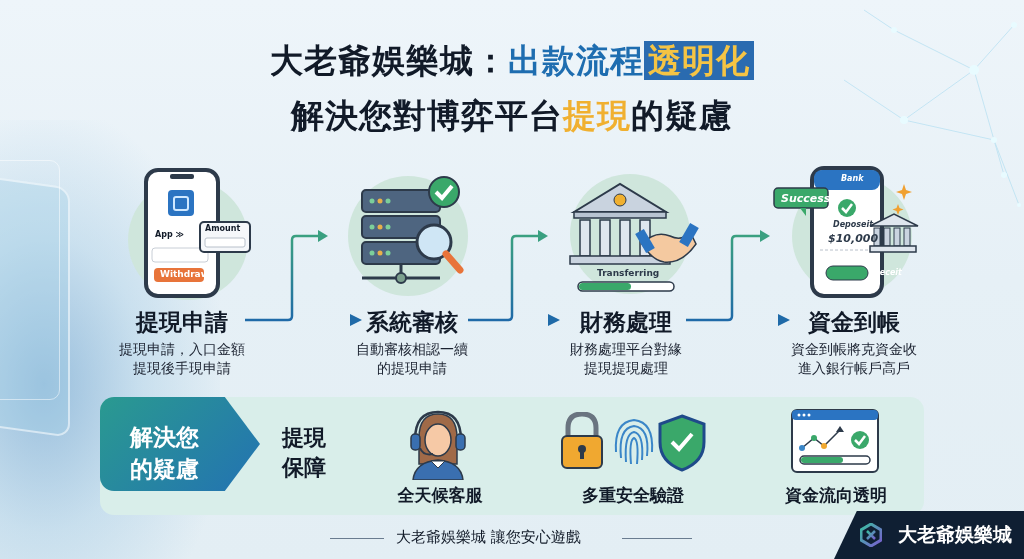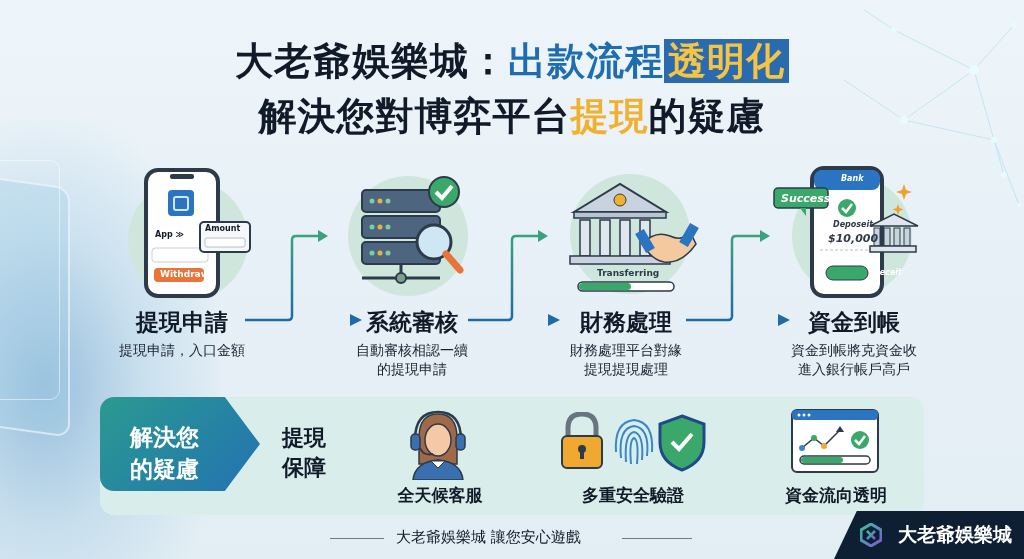--- a/index.html
+++ b/index.html
@@ -22,38 +22,38 @@
   }
   .bg-left .device2 {
     position: absolute; left: -20px; top: 40px; width: 80px; height: 240px;
     border: 1px solid rgba(255,255,255,0.5); border-radius: 10px;
   }
   .bg-net {
     position: absolute; right: 0; top: 0; width: 180px; height: 230px;
   }
   .title {
     position: absolute; left: 0; right: 0; top: 38px; text-align: center;
-    font-weight: bold; font-size: 38px; letter-spacing: 1px; line-height: 46px;
+    font-weight: bold; font-size: 33px; letter-spacing: 1px; line-height: 46px;
   }
   .title .blue { color: #1e6db0; }
   .title .hl { background: #2a6bb0; color: #f5c444; padding: 0 4px; }
   .title .gold { color: #f0b030; }
   .title2 { top: 93px; }
   .step-icon {
     position: absolute; width: 130px; height: 130px;
   }
   .circle-bg {
     position: absolute; width: 120px; height: 120px; border-radius: 50%;
     background: #cfe6dc;
   }
   .step-title {
     position: absolute; font-weight: bold; font-size: 23px; color: #111a28; text-align: center;
   }
   .step-desc {
-    position: absolute; font-size: 14px; color: #1b2230; text-align: center; line-height: 19px;
+    position: absolute; font-size: 14px; color: #1b2230; text-align: center; line-height: 19px; font-family: Liberation Mono, monospace;
   }
   .connector {
     position: absolute;
   }
   .banner {
     position: absolute; left: 100px; top: 397px; width: 824px; height: 118px;
     background: #d9eeea; border-radius: 14px;
   }
   .banner-head {
     position: absolute; left: 100px; top: 397px; width: 160px; height: 94px;
@@ -240,20 +240,21 @@
     <polygon points="538,10 548,16 538,22" fill="#3aa080"></polygon>
     <polygon points="548,94 560,100 548,106" fill="#1f6aa8"></polygon>
     <polygon points="760,10 770,16 760,22" fill="#3aa080"></polygon>
     <polygon points="778,94 790,100 778,106" fill="#1f6aa8"></polygon>
   </g>
 </svg>
 
 <div class="step-title" style="left:118px;top:307px;width:128px;">提現申請</div>
 <div class="step-desc" style="left:98px;top:341px;width:168px;">
   <div>提現申請，入口金額</div>
+  <div>提現後手現申請</div>
 </div>
 
 <div class="step-title" style="left:348px;top:307px;width:128px;">系統審核</div>
 <div class="step-desc" style="left:330px;top:341px;width:164px;">
   <div>自動審核相認一續</div>
   <div>的提現申請</div>
 </div>
 
 <div class="step-title" style="left:562px;top:307px;width:128px;">財務處理</div>
 <div class="step-desc" style="left:544px;top:341px;width:164px;">

